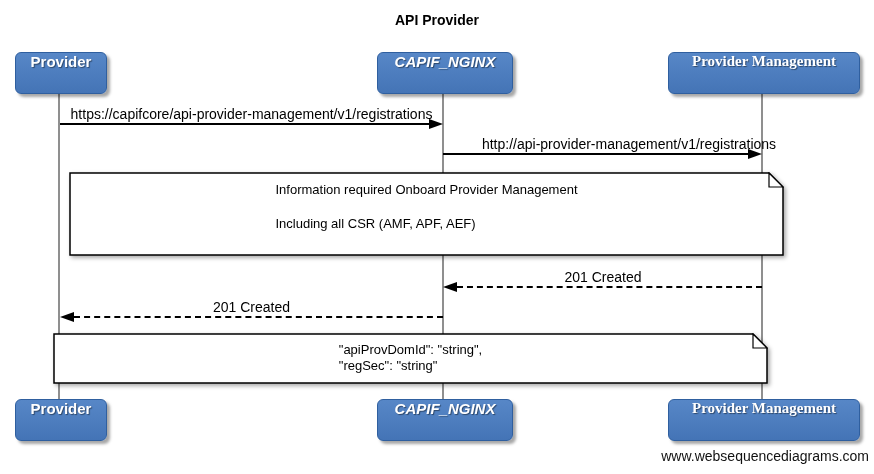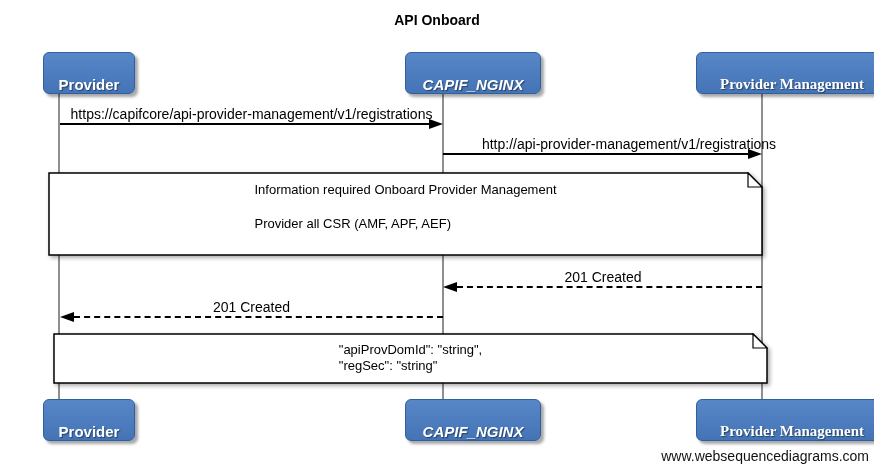--- a/index.html
+++ b/index.html
@@ -9,24 +9,23 @@
   }
   .title {
     position:absolute; top:12px; left:0; width:874px; text-align:center;
     font-size:14px; font-weight:bold;
   }
   .actor {
     position:absolute; height:40px;
     background:linear-gradient(180deg,#5787c7 0%,#4474b6 100%);
     border:1px solid #2f5f9f; border-radius:6px;
     box-shadow:3px 3px 3px rgba(0,0,0,0.35);
-    display:flex; align-items:flex-end; justify-content:center;
+    display:flex; align-items:flex-start; justify-content:center;
     color:#fff; font-size:15px; font-weight:bold;
     text-shadow:1px 1px 1px rgba(0,0,0,0.45);
-    margin-left:28px;
   }
   .row-top    { top:52px; }
   .row-bottom { top:399px; }
   .a0 { left:15px;  width:90px;  }
   .a1 { left:377px; width:134px;font-style:italic; }
   .a2 { left:668px; width:190px;font-family:Liberation Serif, serif; }
   .lifeline {
     position:absolute; top:92px; height:307px; width:2px; background:#8f8f8f;
   }
   .ll0 { left:58px; } .ll1 { left:442px; } .ll2 { left:761px; }
@@ -59,21 +58,21 @@
   .note-line { white-space:pre; }
   .footer {
     position:absolute; top:448px; right:5px; font-size:14px; color:#111;text-align:right;
   }
 </style>
 </head>
 <body>
 
 <div class="canvas">
 
-  <div class="title">API Onboard</div>
+  <div class="title">API Provider</div>
 
   <div class="lifeline ll0"></div>
   <div class="lifeline ll1"></div>
   <div class="lifeline ll2"></div>
 
   <div class="actor row-top a0">
     <span>Provider</span>
   </div>
   <div class="actor row-top a1">
     <span>CAPIF_NGINX</span>
@@ -87,30 +86,30 @@
     <div class="msg-line-solid" style="left:60px; width:370px; top:123px;"></div>
     <div class="head-right" style="left:429px; top:119px;"></div>
   </div>
 
   <div>
     <div class="msg-label" style="left:443px; width:372px; top:136px;">http://api-provider-management/v1/registrations</div>
     <div class="msg-line-solid" style="left:443px; width:306px; top:153px;"></div>
     <div class="head-right" style="left:748px; top:149px;"></div>
   </div>
 
-  <div class="note" style="left:48px; top:172px; width:715px; height:64px;">
+  <div class="note" style="left:69px; top:172px; width:715px; height:64px;">
     <svg width="715" height="84" viewBox="0 0 715 84">
       <path d="M1 1 H700 L714 15 V83 H1 Z" fill="#ffffff" stroke="#000000" stroke-width="1.5"></path>
       <path d="M700 1 L714 15 L700 15 Z" fill="#ffffff" stroke="#000000" stroke-width="1.2"></path>
     </svg>
     <div class="note-content" style="top:9px;">
       <div class="note-block lh17">
         <div class="note-line">Information required Onboard Provider Management</div>
         <div class="note-line"> </div>
-        <div class="note-line">Provider all CSR (AMF, APF, AEF)</div>
+        <div class="note-line">Including all CSR (AMF, APF, AEF)</div>
       </div>
     </div>
   </div>
 
   <div>
     <div class="msg-label" style="left:443px; width:320px; top:269px;">201 Created</div>
     <div class="msg-line-dashed" style="left:457px; width:305px; top:286px;"></div>
     <div class="head-left" style="left:443px; top:282px;"></div>
   </div>
 

